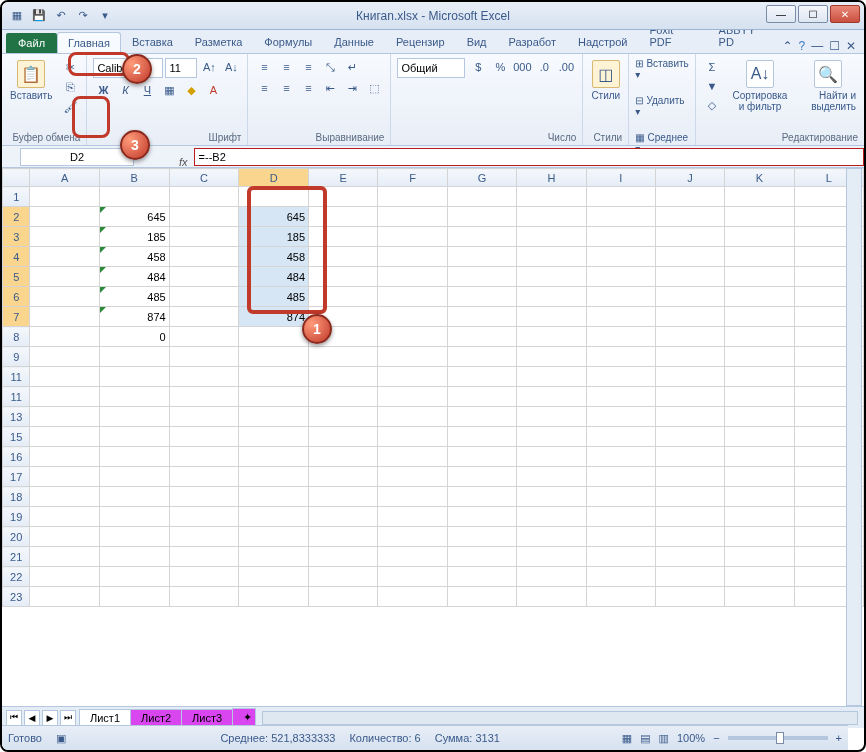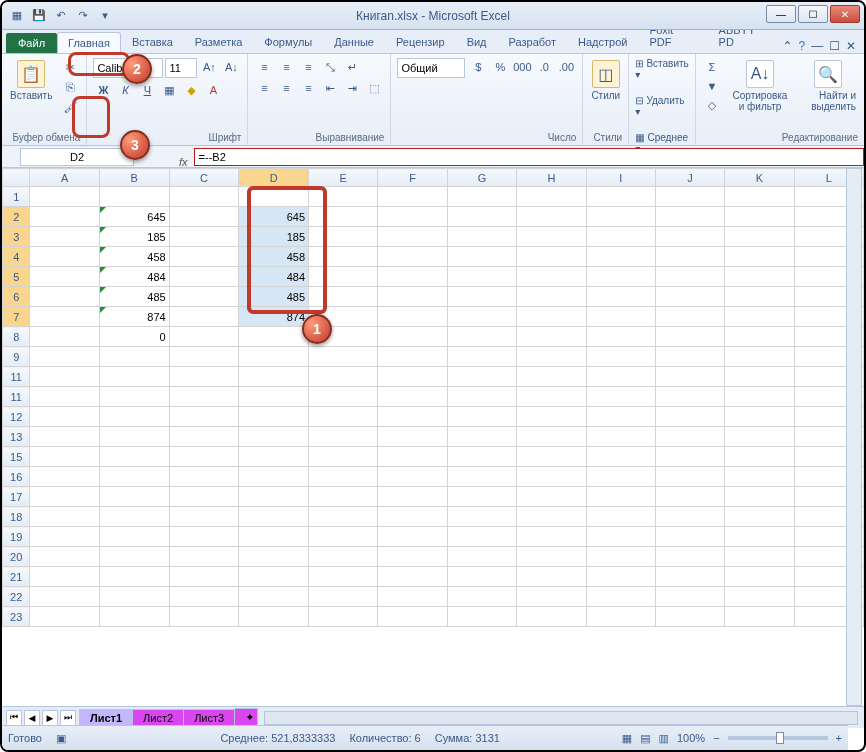--- a/index.html
+++ b/index.html
@@ -43,21 +43,21 @@
 .cell.text-stored { position: relative; }
 .cell.text-stored::before { content: ""; position: absolute; left: 0; top: 0; border-left: 6px solid #2a8a3a; border-bottom: 6px solid transparent; }
 .corner { width: 28px; height: 18px; background: #e4ecf6; }
 .sel-border { position: absolute; border: 4px solid #c0392b; border-radius: 6px; pointer-events: none; }
 .callout { position: absolute; width: 30px; height: 30px; border-radius: 50%; background: radial-gradient(circle at 30% 30%, #ff9b7a, #c0392b); color: #fff; font-weight: bold; display: flex; align-items: center; justify-content: center; font-size: 14px; border: 2px solid #8a2a1e; box-shadow: 0 2px 4px rgba(0,0,0,0.4); }
 .callout-border { position: absolute; border: 3px solid #c0392b; border-radius: 8px; pointer-events: none; }
 .sheettabs { position: absolute; bottom: 22px; left: 0; right: 0; height: 22px; background: #e4ecf6; border-top: 1px solid #b5c7de; display: flex; align-items: center; font-size: 11px; }
 .navbtns { display: flex; gap: 2px; padding: 0 4px; }
 .navbtns div { width: 16px; height: 16px; border: 1px solid #b5c7de; background: #fff; font-size: 9px; display: flex; align-items: center; justify-content: center; }
 .stab { padding: 2px 10px; border: 1px solid #b5c7de; background: #d946ef; margin-left: -1px; }
-.stab.active { background: #c4b5fd; border-bottom-color: #fff; font-weight: bold; }
+.stab.active { background: #ffffff; border-bottom-color: #fff; font-weight: normal; }
 .hscroll { flex: 1; margin: 0 6px; height: 14px; background: #dfe7f1; border: 1px solid #b5c7de; }
 .statusbar { position: absolute; bottom: 0; left: 0; right: 16px; height: 25px; background: linear-gradient(#e8eef7,#d6e2f0); border-top: 1px solid #b5c7de; display: flex; align-items: center; font-size: 11px; color: #3a5a8a; padding: 0 6px; gap: 14px; }
 .statusbar .right { margin-left: auto; display: flex; align-items: center; gap: 8px; }
 .zoom-slider { width: 100px; height: 4px; background: #b5c7de; position: relative; }
 .zoom-slider .thumb { position: absolute; left: 48px; top: -4px; width: 8px; height: 12px; background: #fff; border: 1px solid #7a8ba5; }
 .vscroll { position: absolute; right: 2px; top: 166px; bottom: 44px; width: 16px; background: #e4ecf6; border: 1px solid #b5c7de; }
 </style>
 </head>
 <body>
 
@@ -393,35 +393,20 @@
           <td class="cell"></td>
           <td class="cell"></td>
           <td class="cell"></td>
           <td class="cell"></td>
           <td class="cell"></td>
           <td class="cell"></td>
           <td class="cell"></td>
           <td class="cell"></td>
         </tr>
         <tr>
-          <th class="rowhdr">12</th>
-          <td class="cell"></td>
-          <td class="cell"></td>
-          <td class="cell"></td>
-          <td class="cell"></td>
-          <td class="cell"></td>
-          <td class="cell"></td>
-          <td class="cell"></td>
-          <td class="cell"></td>
-          <td class="cell"></td>
-          <td class="cell"></td>
-          <td class="cell"></td>
-          <td class="cell"></td>
-        </tr>
-        <tr>
           <th class="rowhdr">13</th>
           <td class="cell"></td>
           <td class="cell"></td>
           <td class="cell"></td>
           <td class="cell"></td>
           <td class="cell"></td>
           <td class="cell"></td>
           <td class="cell"></td>
           <td class="cell"></td>
           <td class="cell"></td>

